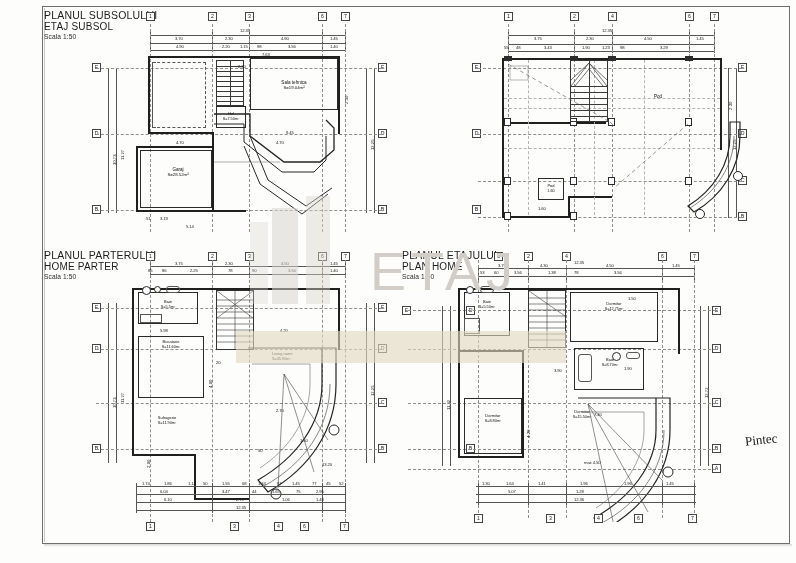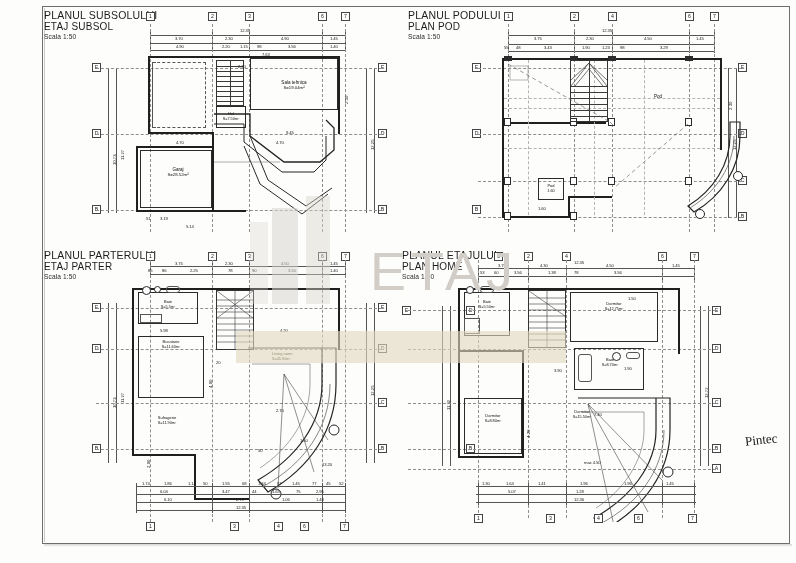--- a/index.html
+++ b/index.html
@@ -204,25 +204,20 @@
     <div class="dimtxt" style="left:146px;top:216px;">51</div>
     <div class="dimtxt" style="left:186px;top:224px;">5.14</div>
     <div class="dimtxt" style="left:286px;top:130px;">9.45</div>
     <div class="dimtxt" style="left:238px;top:64px;">2.30</div>
     <div class="dimtxt" style="left:262px;top:52px;">7.63</div>
     <div class="lblv" style="left:344px;top:104px;">2.30</div>
   </div>
 
   <div class="quad" style="left:398px;top:0;width:398px;height:248px;">
 
-    <div class="ttl" style="left:10px;top:10px;">
-      <div class="t1">PLANUL PODULUI</div>
-      <div class="t2">PLAN POD</div>
-      <div class="t3">Scala 1:50</div>
-    </div>
 
     <div class="gb" style="left:106px;top:12px;">1</div>
     <div class="gb" style="left:172px;top:12px;">2</div>
     <div class="gb" style="left:210px;top:12px;">4</div>
     <div class="gb" style="left:287px;top:12px;">6</div>
     <div class="gb" style="left:312px;top:12px;">7</div>
 
     <div class="dimtxt" style="left:204px;top:28px;">12.35</div>
     <div class="dimline" style="left:110px;top:35px;width:206px;"></div>
     <div class="dimline" style="left:110px;top:44px;width:206px;"></div>
@@ -337,21 +332,21 @@
     </svg>
 
     <div class="lblv" style="left:330px;top:110px;">2.30</div>
     <div class="dimtxt" style="left:140px;top:206px;">1.60</div>
   </div>
 
   <div class="quad" style="left:0;top:248px;width:398px;height:315px;">
 
     <div class="ttl" style="left:44px;top:2px;">
       <div class="t1">PLANUL PARTERULUI</div>
-      <div class="t2">ETAJ PARTER</div>
+      <div class="t2">HOME PARTER</div>
       <div class="t3">Scala 1:50</div>
     </div>
 
     <div class="gb" style="left:146px;top:4px;">1</div>
     <div class="gb" style="left:208px;top:4px;">2</div>
     <div class="gb" style="left:245px;top:4px;">3</div>
     <div class="gb" style="left:318px;top:4px;">6</div>
     <div class="gb" style="left:341px;top:4px;">7</div>
 
     <div class="dimline" style="left:150px;top:18px;width:196px;"></div>

